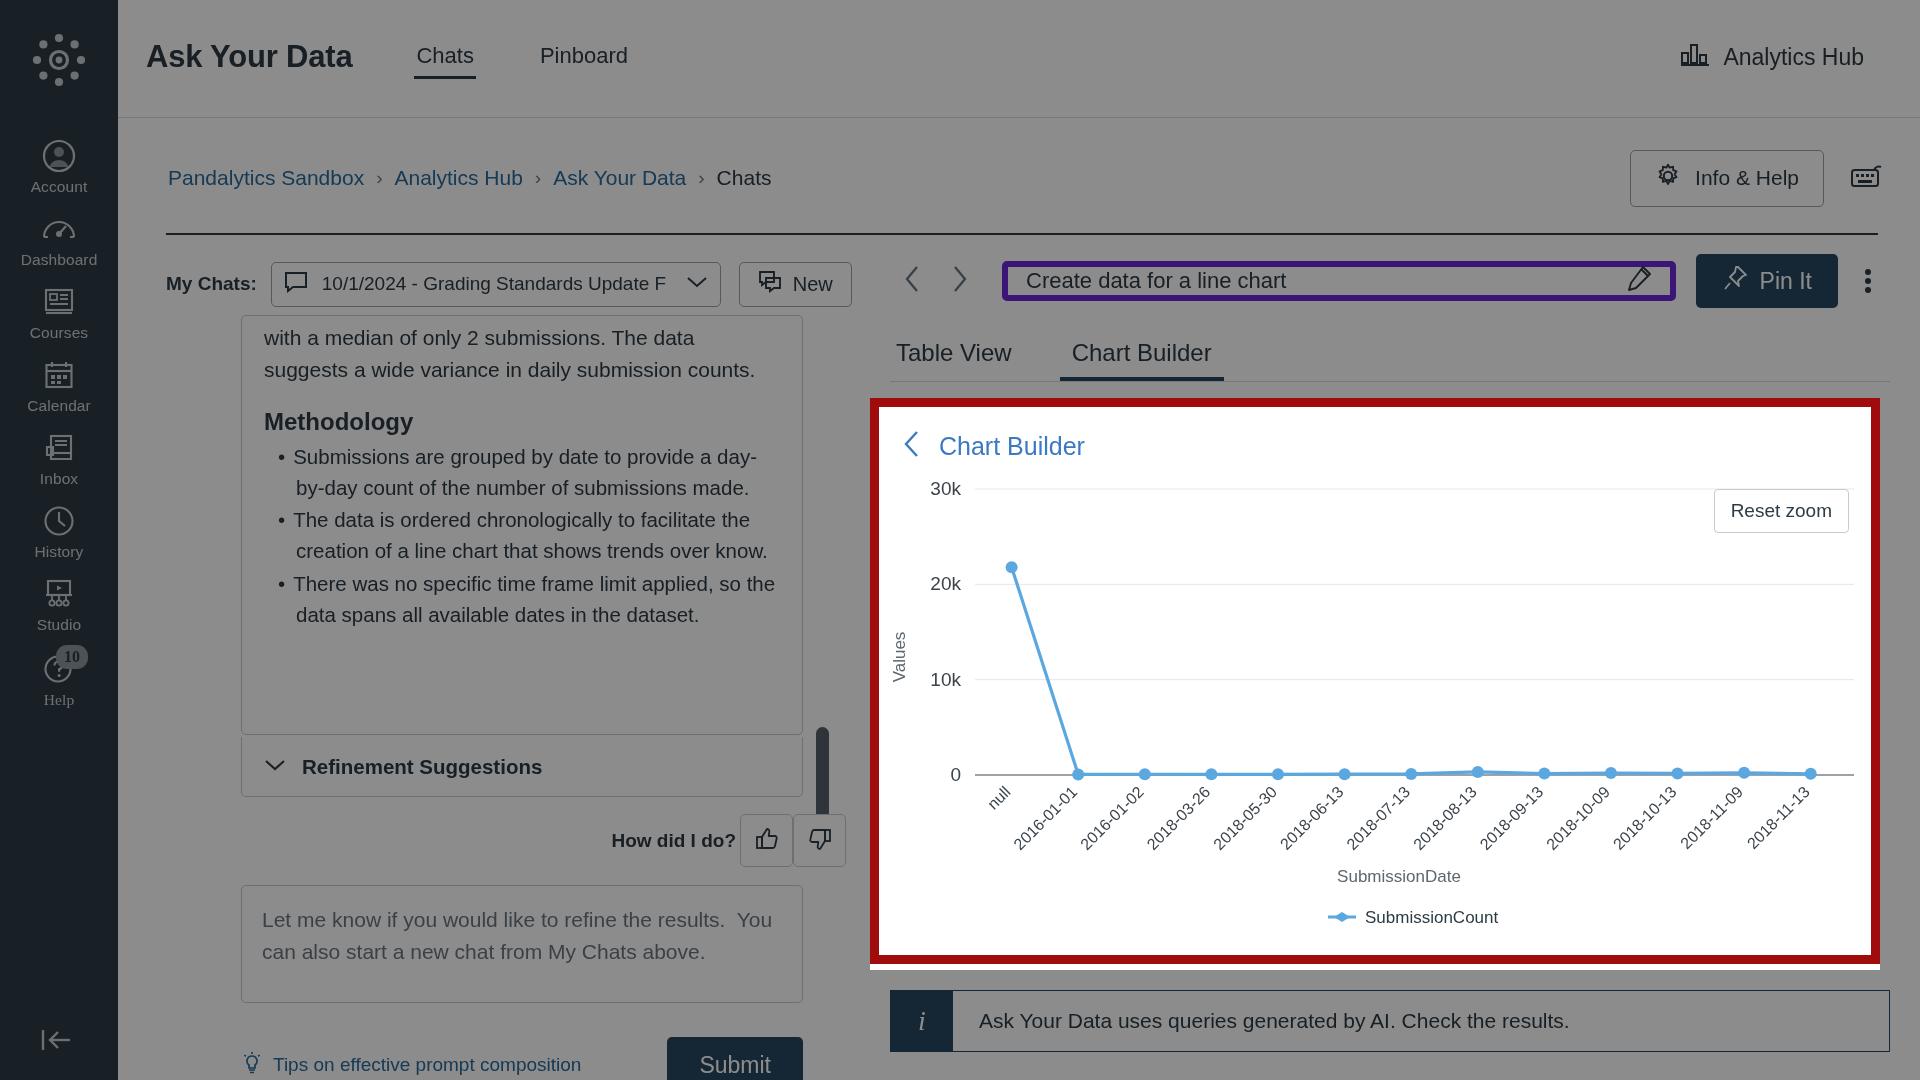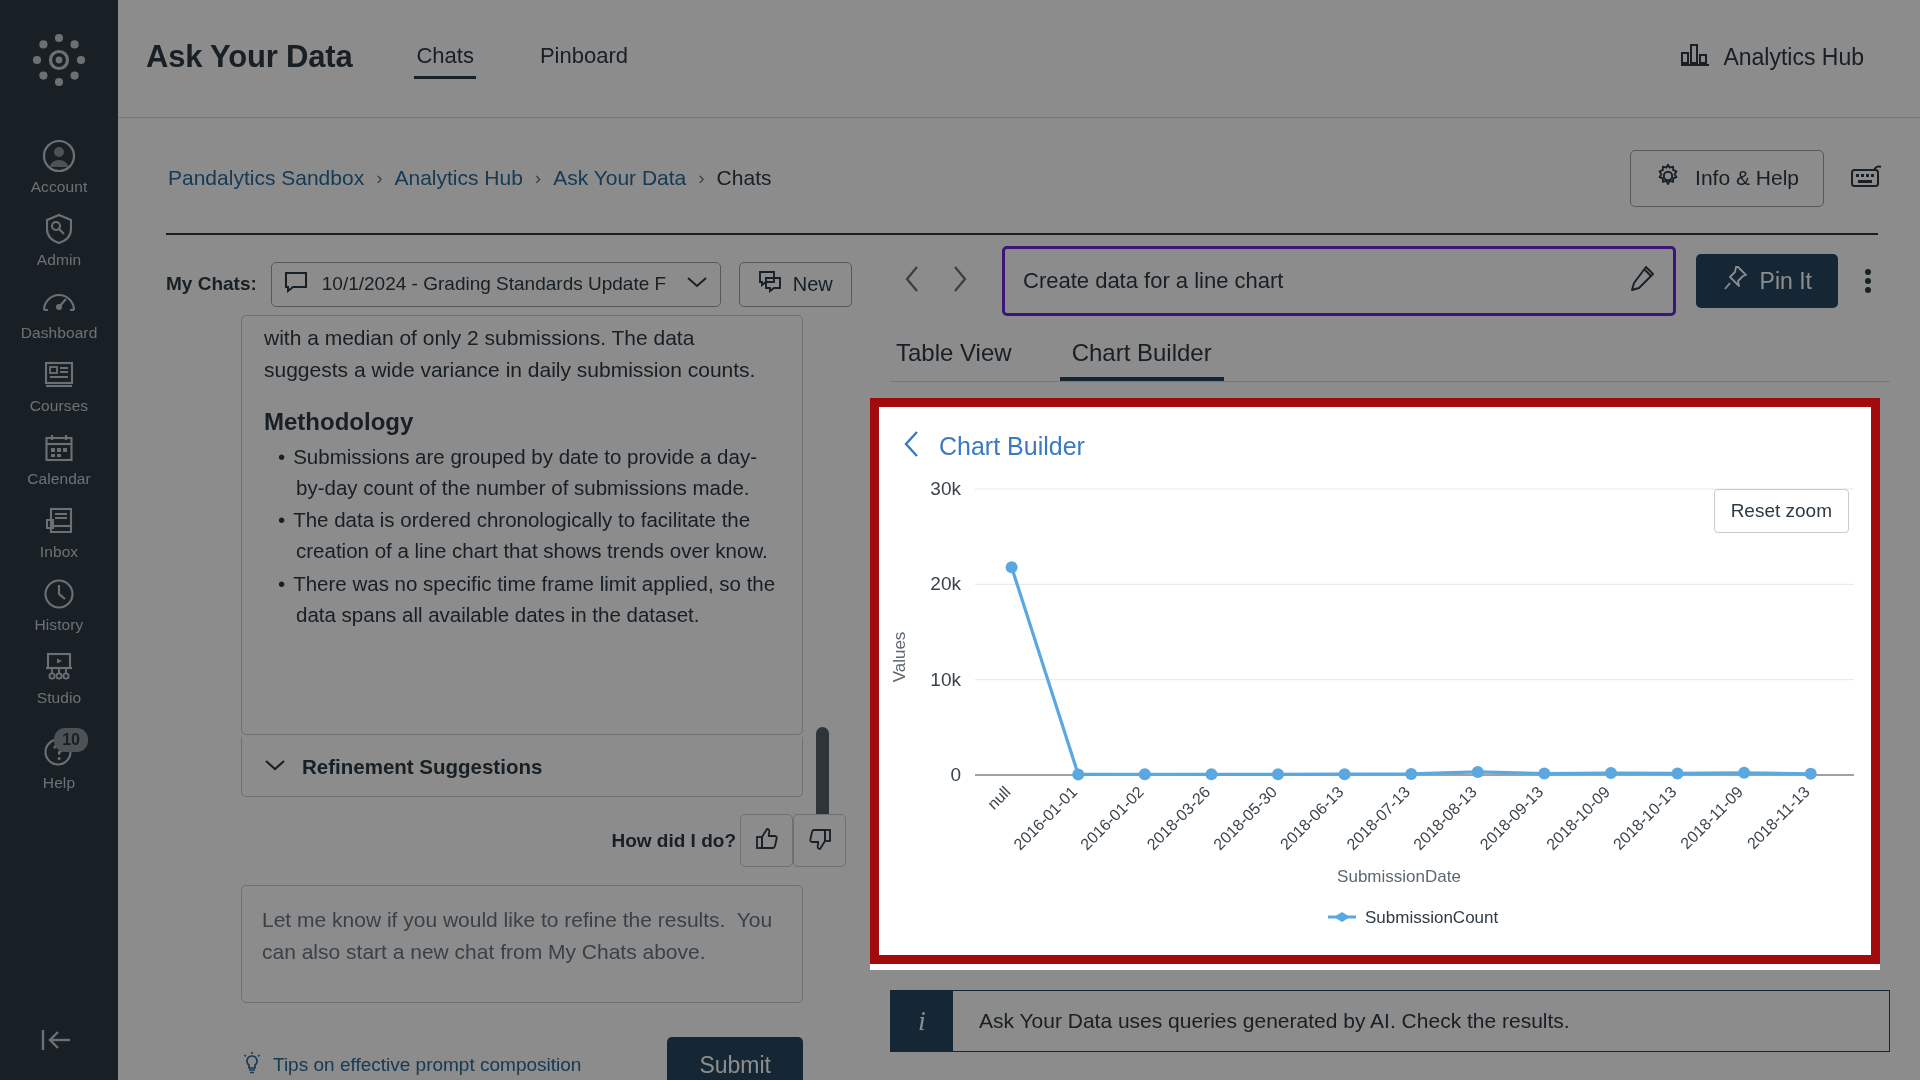--- a/index.html
+++ b/index.html
@@ -179,22 +179,22 @@
   
   #resultpane {
     position: absolute; left: 890px; top: 245px; right: 30px; bottom: 16px; z-index: 6;
   }
   #resulthead { display: flex; align-items: center; height: 72px; }
   .navarrow {
     width: 46px; height: 46px; display: flex; align-items: center; justify-content: center;
     color: #6b7780; cursor: pointer;
   }
   #qbox {
-    flex: 1; margin-left: 20px; margin-right: 20px; height: 70px;
-    border: 3px solid #6d28d9; border-radius: 5px; background: #fff;
+    flex: 1; margin-left: 20px; margin-right: 20px; height: 40px;
+    border: 6px solid #6d28d9; border-radius: 5px; background: #fff;
     display: flex; align-items: center; padding: 0 18px;
   }
   #qbox .qtext { flex: 1; font-size: 22px; color: #2D3B45; }
   #pinit {
     display: flex; align-items: center; gap: 12px;
     background: #27485F; color: #fff; border: none; border-radius: 5px;
     height: 54px; padding: 0 26px; font-size: 23px; cursor: pointer;
     font-family: "Liberation Sans", sans-serif;
   }
   #kebab { width: 44px; display:flex; align-items:center; justify-content:center; cursor:pointer; margin-left: 8px;}
@@ -270,30 +270,20 @@
       <span class="ico">
         <svg width="34" height="34" viewBox="0 0 34 34">
             <circle cx="17" cy="17" r="15" fill="none" stroke="#c7cdd1" stroke-width="2.2"></circle>
             <circle cx="17" cy="13" r="5" fill="#8b959c"></circle>
             <path d="M7.5 28a10 10 0 0 1 19 0" fill="#8b959c"></path>
           </svg>
       </span>
       <span class="lbl">Account</span>
     </a>
 
-    <a class="navitem" href="#">
-      <span class="ico">
-        <svg width="32" height="32" viewBox="0 0 32 32">
-            <path d="M16 2l12 5v9c0 8-6 12-12 14C10 28 4 24 4 16V7z" fill="none" stroke="#c7cdd1" stroke-width="2.1"></path>
-            <circle cx="13" cy="13" r="4" fill="none" stroke="#c7cdd1" stroke-width="2.1"></circle>
-            <path d="M16 16l5 5" stroke="#c7cdd1" stroke-width="2.1" fill="none"></path>
-          </svg>
-      </span>
-      <span class="lbl">Admin</span>
-    </a>
 
     <a class="navitem" href="#">
       <span class="ico">
         <svg width="34" height="28" viewBox="0 0 34 28">
             <path d="M2 22a15 15 0 0 1 30 0" fill="none" stroke="#c7cdd1" stroke-width="2.1"></path>
             <circle cx="17" cy="19" r="3" fill="#c7cdd1"></circle>
             <path d="M17 19l7-8" stroke="#c7cdd1" stroke-width="2.1" fill="none"></path>
             <path d="M2 22h4M28 22h4" stroke="#c7cdd1" stroke-width="2.1"></path>
           </svg>
       </span>
@@ -358,21 +348,21 @@
             <path d="M4 16h26" stroke="#c7cdd1" stroke-width="2.1"></path>
             <path d="M10 16v5M17 16v5M24 16v5" stroke="#c7cdd1" stroke-width="1.8"></path>
             <circle cx="10" cy="24" r="2.6" fill="none" stroke="#c7cdd1" stroke-width="1.8"></circle>
             <circle cx="17" cy="24" r="2.6" fill="none" stroke="#c7cdd1" stroke-width="1.8"></circle>
             <circle cx="24" cy="24" r="2.6" fill="none" stroke="#c7cdd1" stroke-width="1.8"></circle>
           </svg>
       </span>
       <span class="lbl">Studio</span>
     </a>
 
-    <a class="navitem" href="#" style="margin-top:12px;">
+    <a class="navitem" href="#" style="margin-top:2px;font-family:Liberation Serif, serif;">
       <span class="ico">
         <svg width="34" height="34" viewBox="0 0 34 34">
             <circle cx="16" cy="17" r="12.5" fill="none" stroke="#c7cdd1" stroke-width="2.1"></circle>
             <path d="M12.5 13.5a3.8 3.8 0 1 1 4.6 3.7v2.6" fill="none" stroke="#c7cdd1" stroke-width="2.1"></path>
             <circle cx="17.1" cy="23.6" r="1.5" fill="#c7cdd1"></circle>
           </svg>
       </span>
       <span class="badge">10</span>
       <span class="lbl">Help</span>
     </a>

